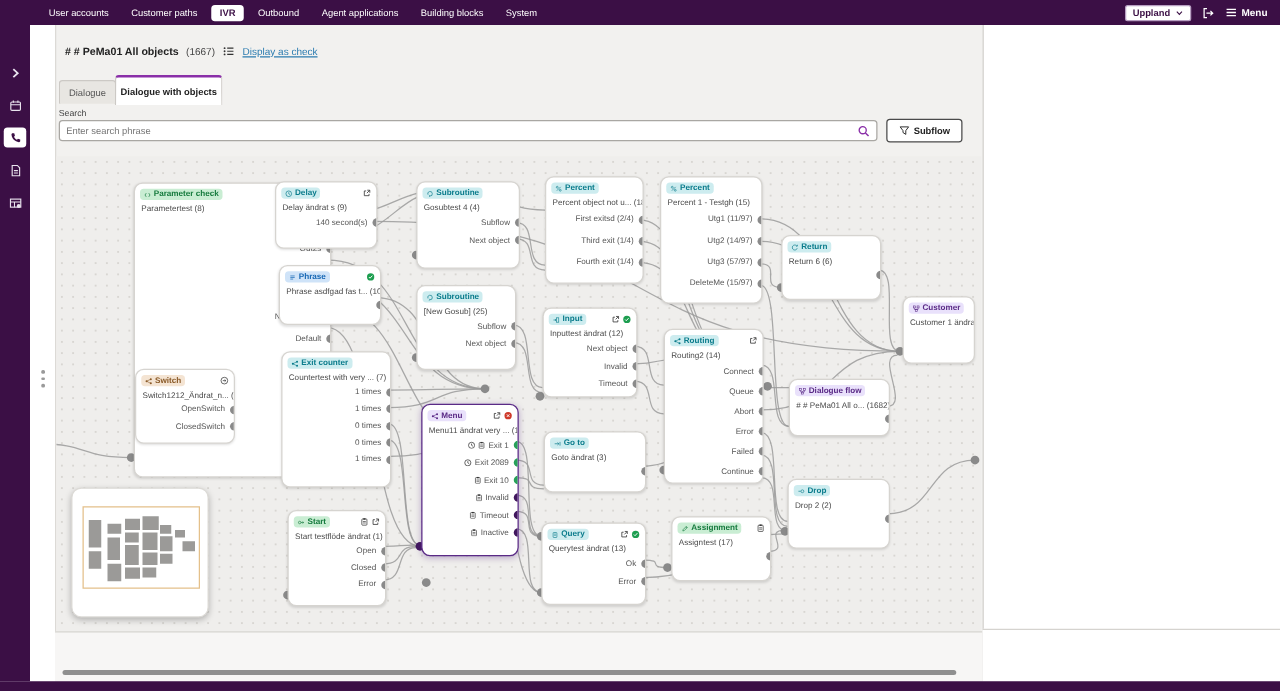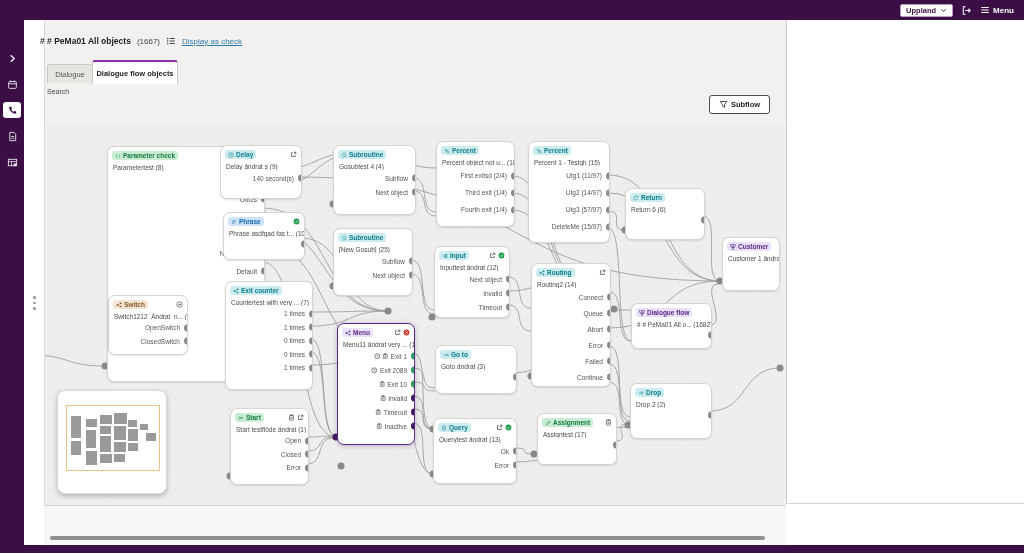--- a/index.html
+++ b/index.html
@@ -20,21 +20,21 @@
   
   .sidebar{left:0;top:20px;width:24px;height:525px;background:#3b0f45;z-index:15;}
   .sbicon{position:absolute;left:3px;width:18px;height:16px;display:flex;align-items:center;justify-content:center;color:#e9e3ee;border-radius:3px;}
   .sbicon.active{background:#fff;color:#3b0f45;}
   .gutter{left:24px;top:20px;width:20px;height:525px;background:#fff;}
   .dragdots{left:33px;top:296px;width:3px;height:18px;display:flex;flex-direction:column;gap:3px;}
   .dragdots i{width:2.5px;height:2.5px;background:#9a9a9a;border-radius:50%;}
 
   
   .content{left:44px;top:20px;width:742px;height:525px;background:#f2f1ef;border-left:1px solid #dcdad6;}
-  .mainhead{left:40px;top:36px;display:flex;align-items:center;gap:6px;font-size:8.5px;color:#222;}
+  .mainhead{left:52px;top:36px;display:flex;align-items:center;gap:6px;font-size:8.5px;color:#222;}
   .mtitle{font-weight:bold;}
   .mcount{color:#444;font-size:8px;text-align:center;}
   .link{color:#2c7cb0;text-decoration:underline;cursor:pointer;}
   .tab{position:absolute;font-size:7.5px;display:flex;align-items:center;justify-content:center;border:1px solid #ccc9c5;border-bottom:none;border-radius:3px 3px 0 0;cursor:pointer;}
   .tab.inactive{left:47px;top:64px;width:44px;height:18px;background:#e8e6e2;color:#555;}
   .tab.active{left:92px;top:60px;width:84px;height:22px;background:#fff;color:#222;font-weight:bold;border-top:2.5px solid #8a2fa8;}
   .srchlabel{left:47px;top:88px;font-size:7px;color:#444;}
   .srchbox{left:47px;top:96px;width:653px;height:15px;background:#fff;border:1px solid #a9a7a3;border-radius:3px;display:flex;align-items:center;}
   .srchbox input{flex:1;border:none;outline:none;font-size:7.5px;color:#333;padding:0 5px;background:transparent;font-family:"Liberation Sans",sans-serif;}
   .filtersbtn{left:709px;top:95px;width:59px;height:17px;background:#fff;border:1px solid #4a4a4a;border-radius:3px;display:flex;align-items:center;justify-content:center;gap:3px;font-size:7.5px;font-weight:bold;color:#222;cursor:pointer;}
@@ -104,20 +104,29 @@
   .vscroll{left:1018px;top:22px;width:5px;height:480px;background:#f3f2f0;}
   .vthumb{left:1019px;top:40px;width:3px;height:140px;background:#cfcdc9;border-radius:2px;}
   .bottomstrip{left:0;top:545px;width:1024px;height:8px;background:#3b0f45;z-index:20;}
 </style>
 </head>
 <body>
 
 <div class="app">
 
   <div class="abs topnav">
+    <div class="navitems" id="nav-items">
+        <div class="navitem">User accounts</div>
+        <div class="navitem">Customer paths</div>
+        <div class="navitem active">IVR</div>
+        <div class="navitem">Outbound</div>
+        <div class="navitem">Agent applications</div>
+        <div class="navitem">Building blocks</div>
+        <div class="navitem">System</div>
+      </div>
     <div class="navright">
       <div class="regionsel">
         <span>Uppland</span>
         <span class="icn" style="width:7px;height:7px;color:#3b0f45;">
             <svg viewBox="0 0 12 12">
               <path d="M2.5 4L6 7.8 9.5 4" stroke="currentColor" stroke-width="1.5" fill="none"></path>
             </svg>
           </span>
       </div>
       <span class="icn" style="width:11px;height:11px;color:#fff;">
@@ -195,23 +204,32 @@
           <path d="M4.5 3h6M4.5 6h6M4.5 9h6" stroke="currentColor" stroke-width="1.1" fill="none"></path>
           <circle cx="2" cy="3" r="0.9" fill="currentColor"></circle>
           <circle cx="2" cy="6" r="0.9" fill="currentColor"></circle>
           <circle cx="2" cy="9" r="0.9" fill="currentColor"></circle>
         </svg>
       </span>
     <span class="link" style="font-size:8px;">Display as check</span>
   </div>
 
   <div class="tab inactive">Dialogue</div>
-  <div class="tab active">Dialogue flow objects</div>
+  <div class="tab active">Dialogue with objects</div>
 
   <div class="abs srchlabel">Search</div>
+  <div class="abs srchbox">
+    <input type="text" placeholder="Enter search phrase" style="">
+    <span class="icn" style="width:10px;height:10px;color:#8a2fa8;margin-right:5px;">
+        <svg viewBox="0 0 12 12">
+          <circle cx="5" cy="5" r="3.4" stroke="currentColor" stroke-width="1.3" fill="none"></circle>
+          <path d="M7.6 7.6L10.6 10.6" stroke="currentColor" stroke-width="1.4"></path>
+        </svg>
+      </span>
+  </div>
   <div class="abs filtersbtn">
     <span class="icn" style="width:9px;height:9px;color:#222;">
         <svg viewBox="0 0 12 12">
           <path d="M1.5 2h9L7.5 6v4L4.5 8V6z" stroke="currentColor" stroke-width="1" fill="none"></path>
         </svg>
       </span>
     <span>Subflow</span>
   </div>
 
   <div class="abs canvas">

